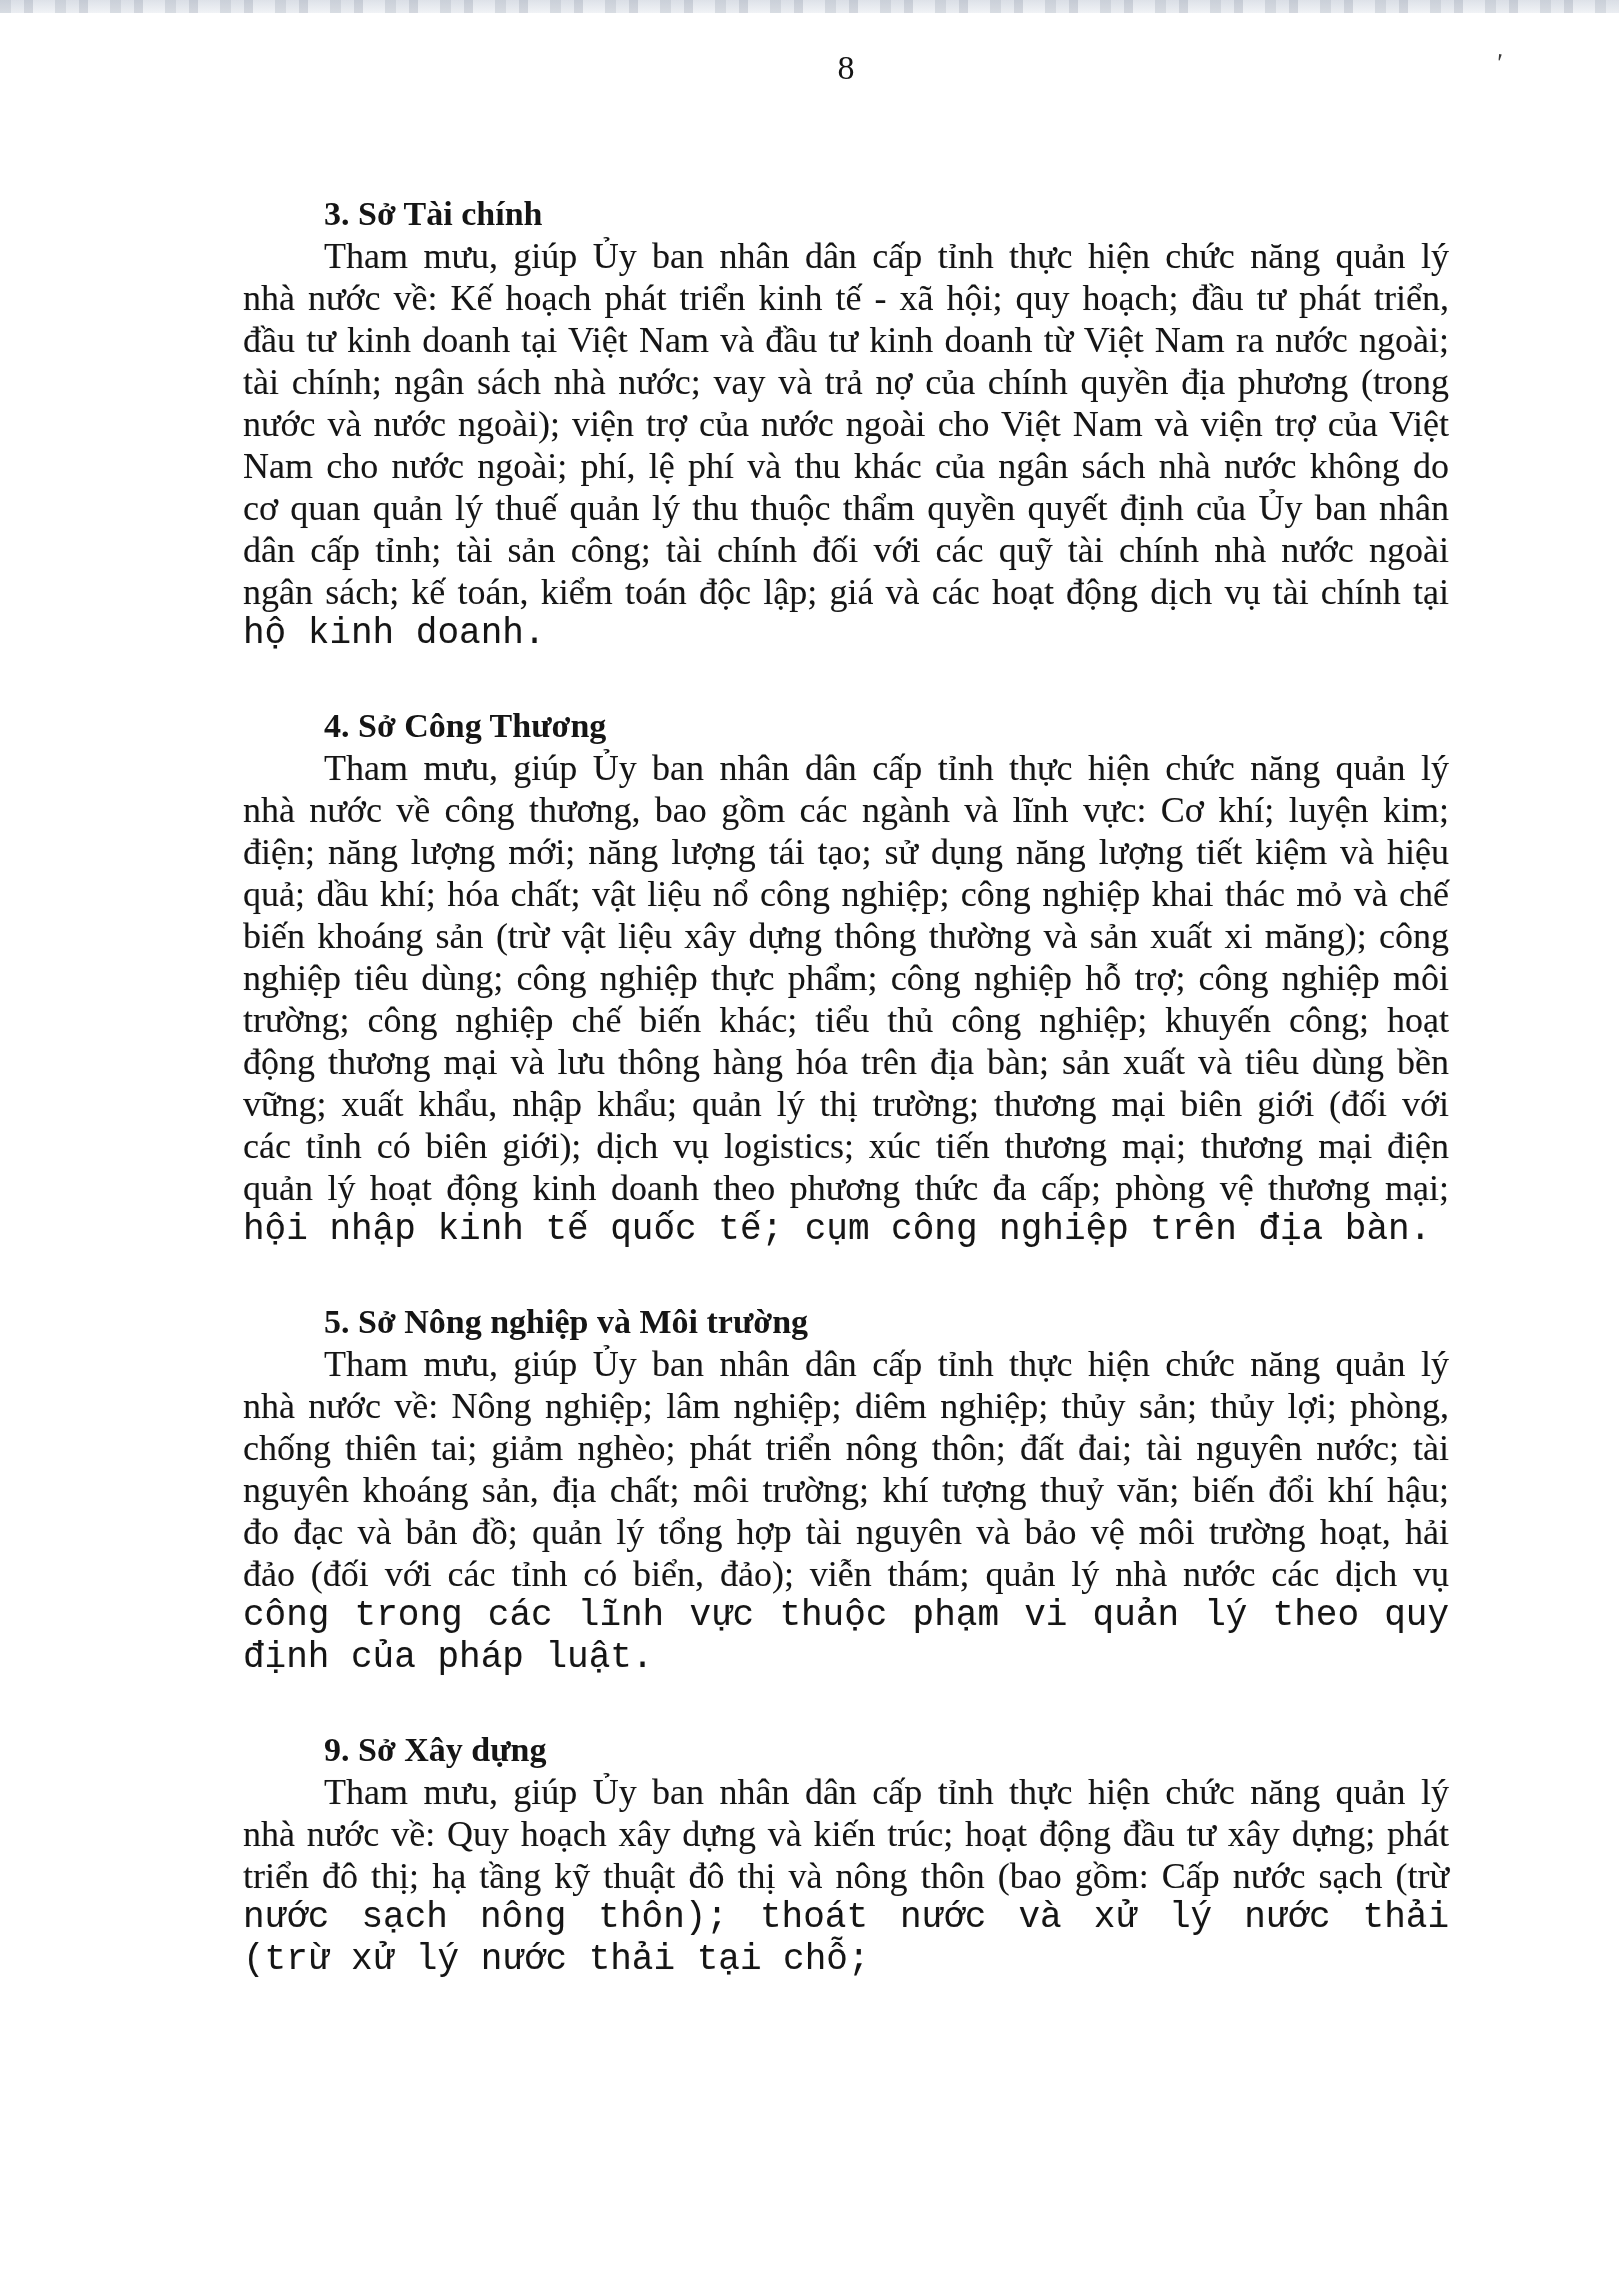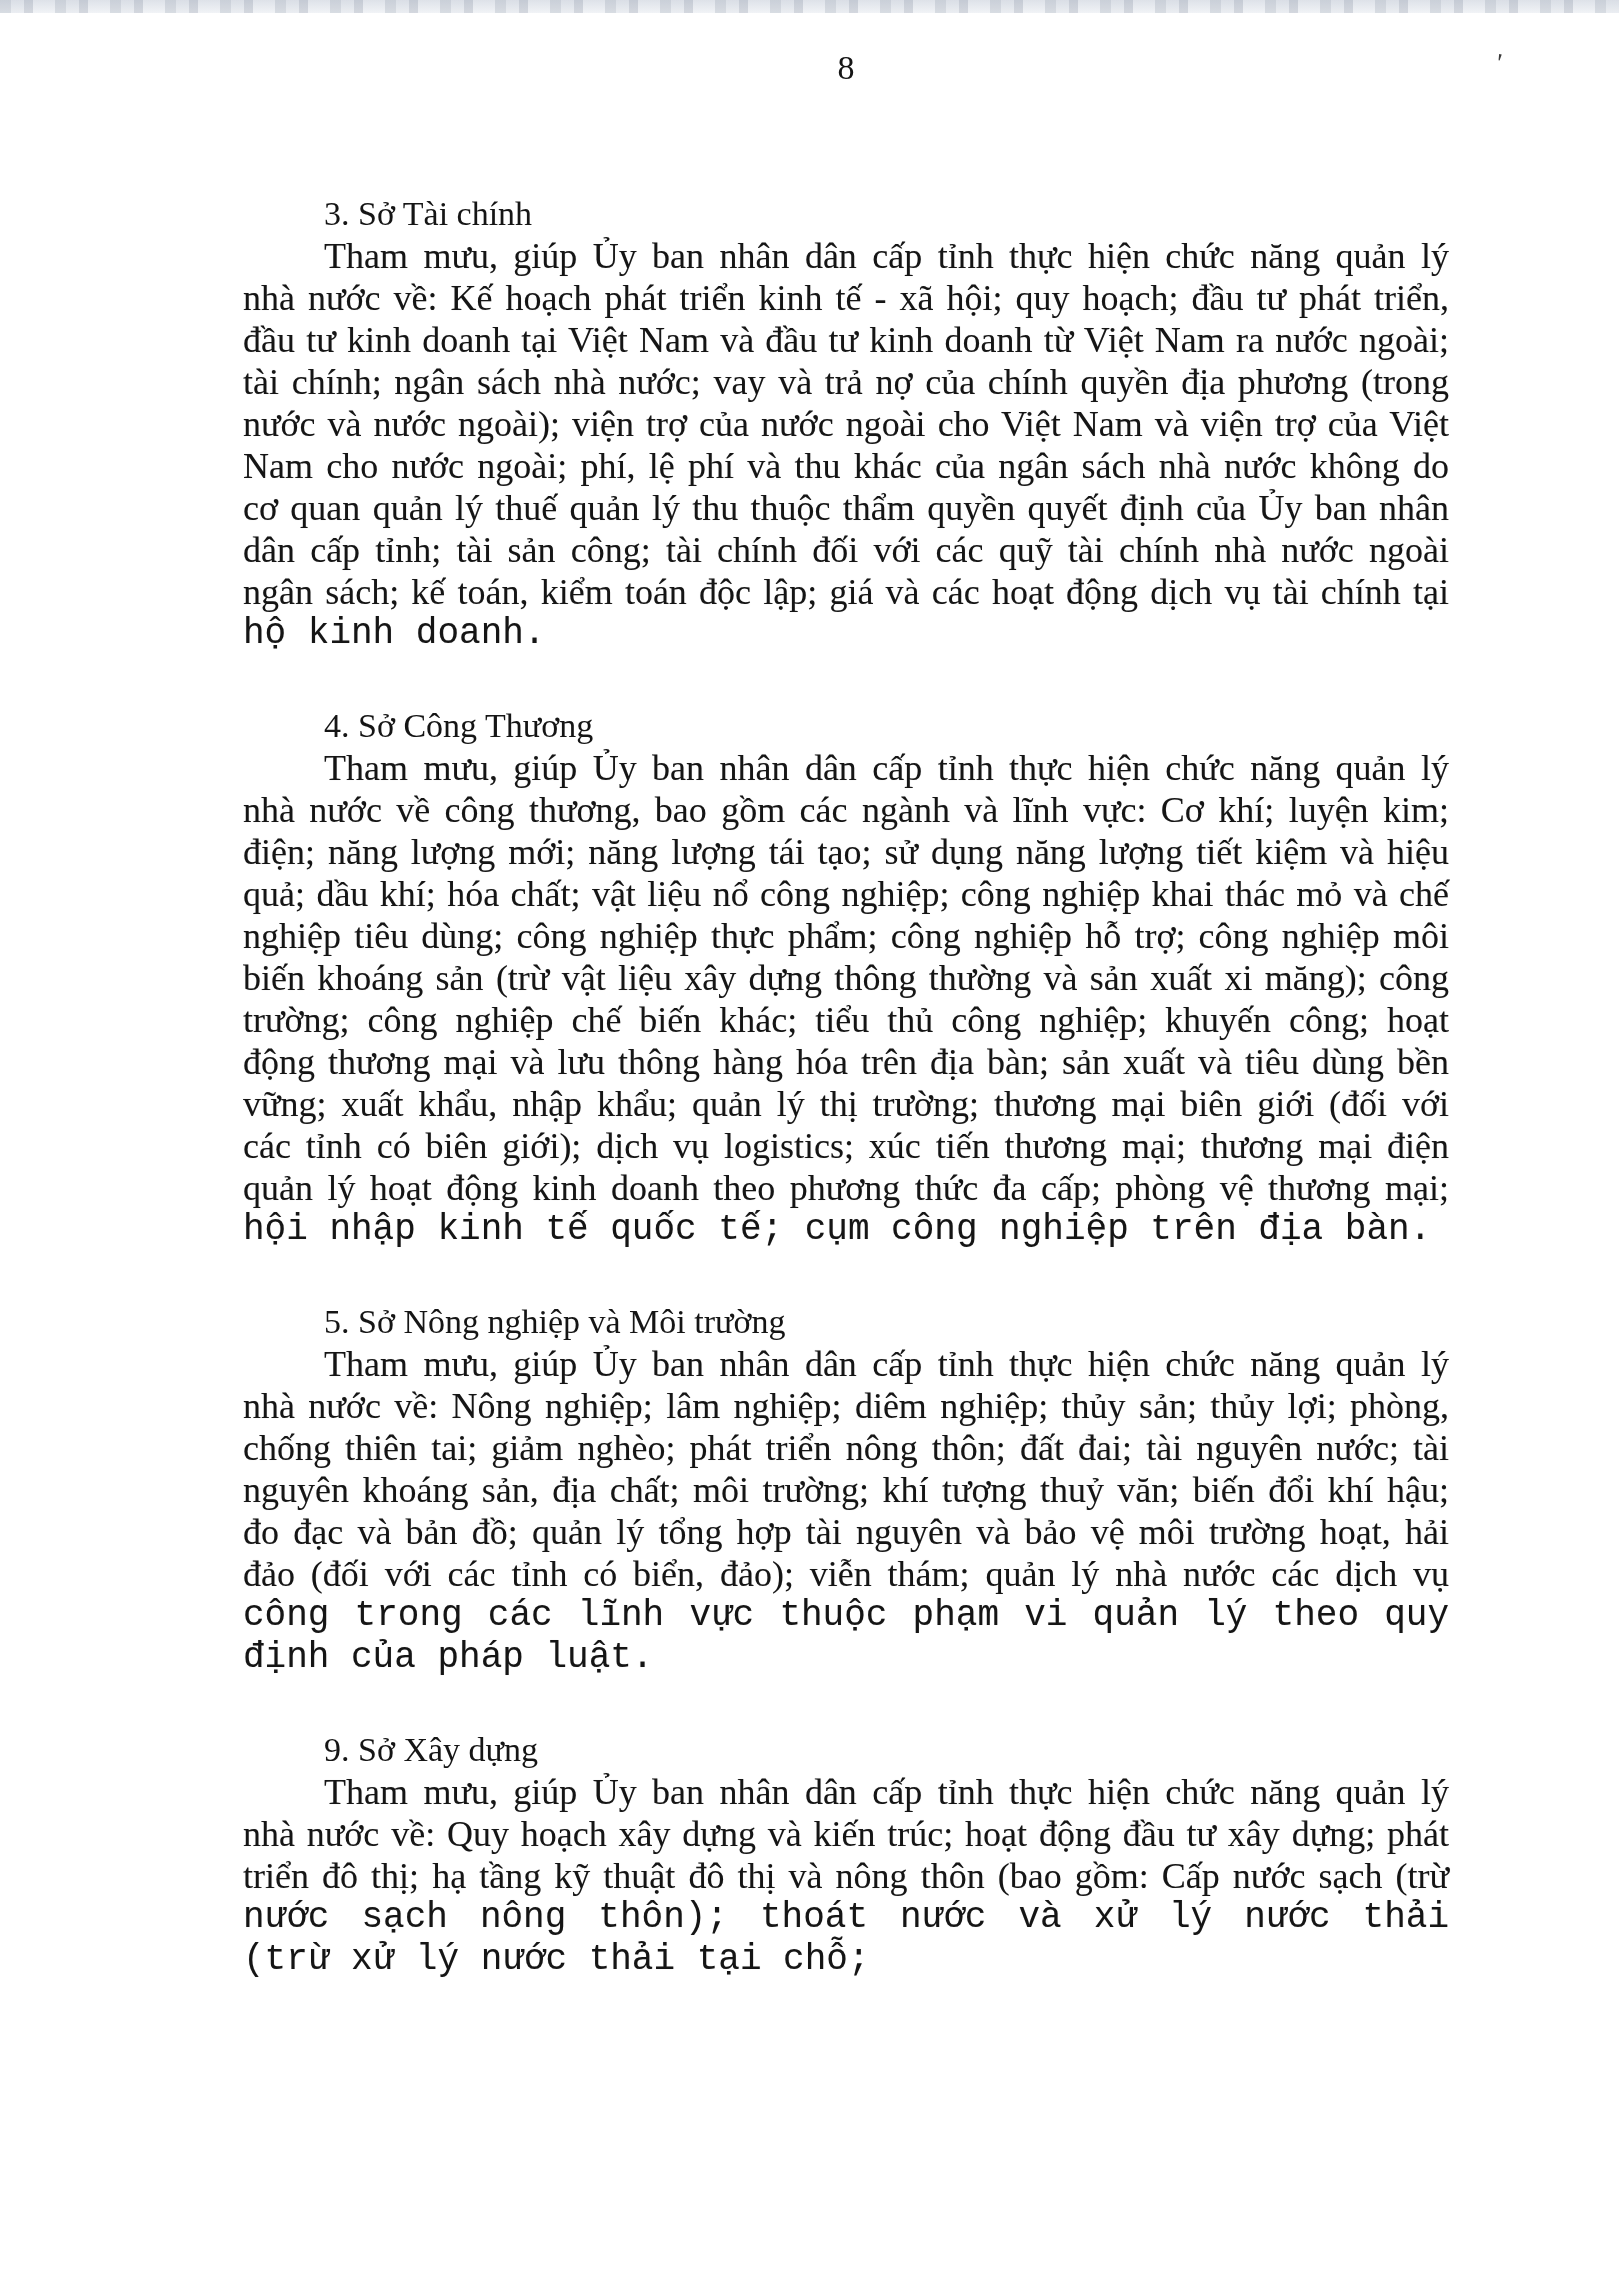--- a/index.html
+++ b/index.html
@@ -34,21 +34,21 @@
   .corner-mark {
     position:absolute; left:1496px; top:47px;
     font-size:27.5px; color:#3a3a3a; transform:rotate(12deg);
   }
   .section { margin-top:50px; }
   .section.first { margin-top:104px; }
   .sec-heading {
     margin-left:81px;
     font-size:34px;
     line-height:42px;
-    font-weight:normal;
+    font-weight:bold;
   }
   .para {
     font-size:36px;
     line-height:42px;
     text-shadow:0 0 0.8px rgba(0,0,0,.22);
   }
   .line { text-align:justify; text-align-last:justify; }
   .line.first { text-indent:81px; }
   .line.last { text-align-last:left;font-family:Liberation Mono, monospace; }
 </style>
@@ -78,22 +78,22 @@
         </div>
     </div>
 
     <div class="section">
       <div class="sec-heading">4. Sở Công Thương</div>
       <div class="para">
           <div class="line first">Tham mưu, giúp Ủy ban nhân dân cấp tỉnh thực hiện chức năng quản lý</div>
           <div class="line">nhà nước về công thương, bao gồm các ngành và lĩnh vực: Cơ khí; luyện kim;</div>
           <div class="line">điện; năng lượng mới; năng lượng tái tạo; sử dụng năng lượng tiết kiệm và hiệu</div>
           <div class="line">quả; dầu khí; hóa chất; vật liệu nổ công nghiệp; công nghiệp khai thác mỏ và chế</div>
+          <div class="line">biến khoáng sản (trừ vật liệu xây dựng thông thường và sản xuất xi măng); công</div>
           <div class="line">nghiệp tiêu dùng; công nghiệp thực phẩm; công nghiệp hỗ trợ; công nghiệp môi</div>
-          <div class="line">biến khoáng sản (trừ vật liệu xây dựng thông thường và sản xuất xi măng); công</div>
           <div class="line">trường; công nghiệp chế biến khác; tiểu thủ công nghiệp; khuyến công; hoạt</div>
           <div class="line">động thương mại và lưu thông hàng hóa trên địa bàn; sản xuất và tiêu dùng bền</div>
           <div class="line">vững; xuất khẩu, nhập khẩu; quản lý thị trường; thương mại biên giới (đối với</div>
           <div class="line">các tỉnh có biên giới); dịch vụ logistics; xúc tiến thương mại; thương mại điện</div>
           <div class="line">quản lý hoạt động kinh doanh theo phương thức đa cấp; phòng vệ thương mại;</div>
           <div class="line last">hội nhập kinh tế quốc tế; cụm công nghiệp trên địa bàn.</div>
         </div>
     </div>
 
     <div class="section">

